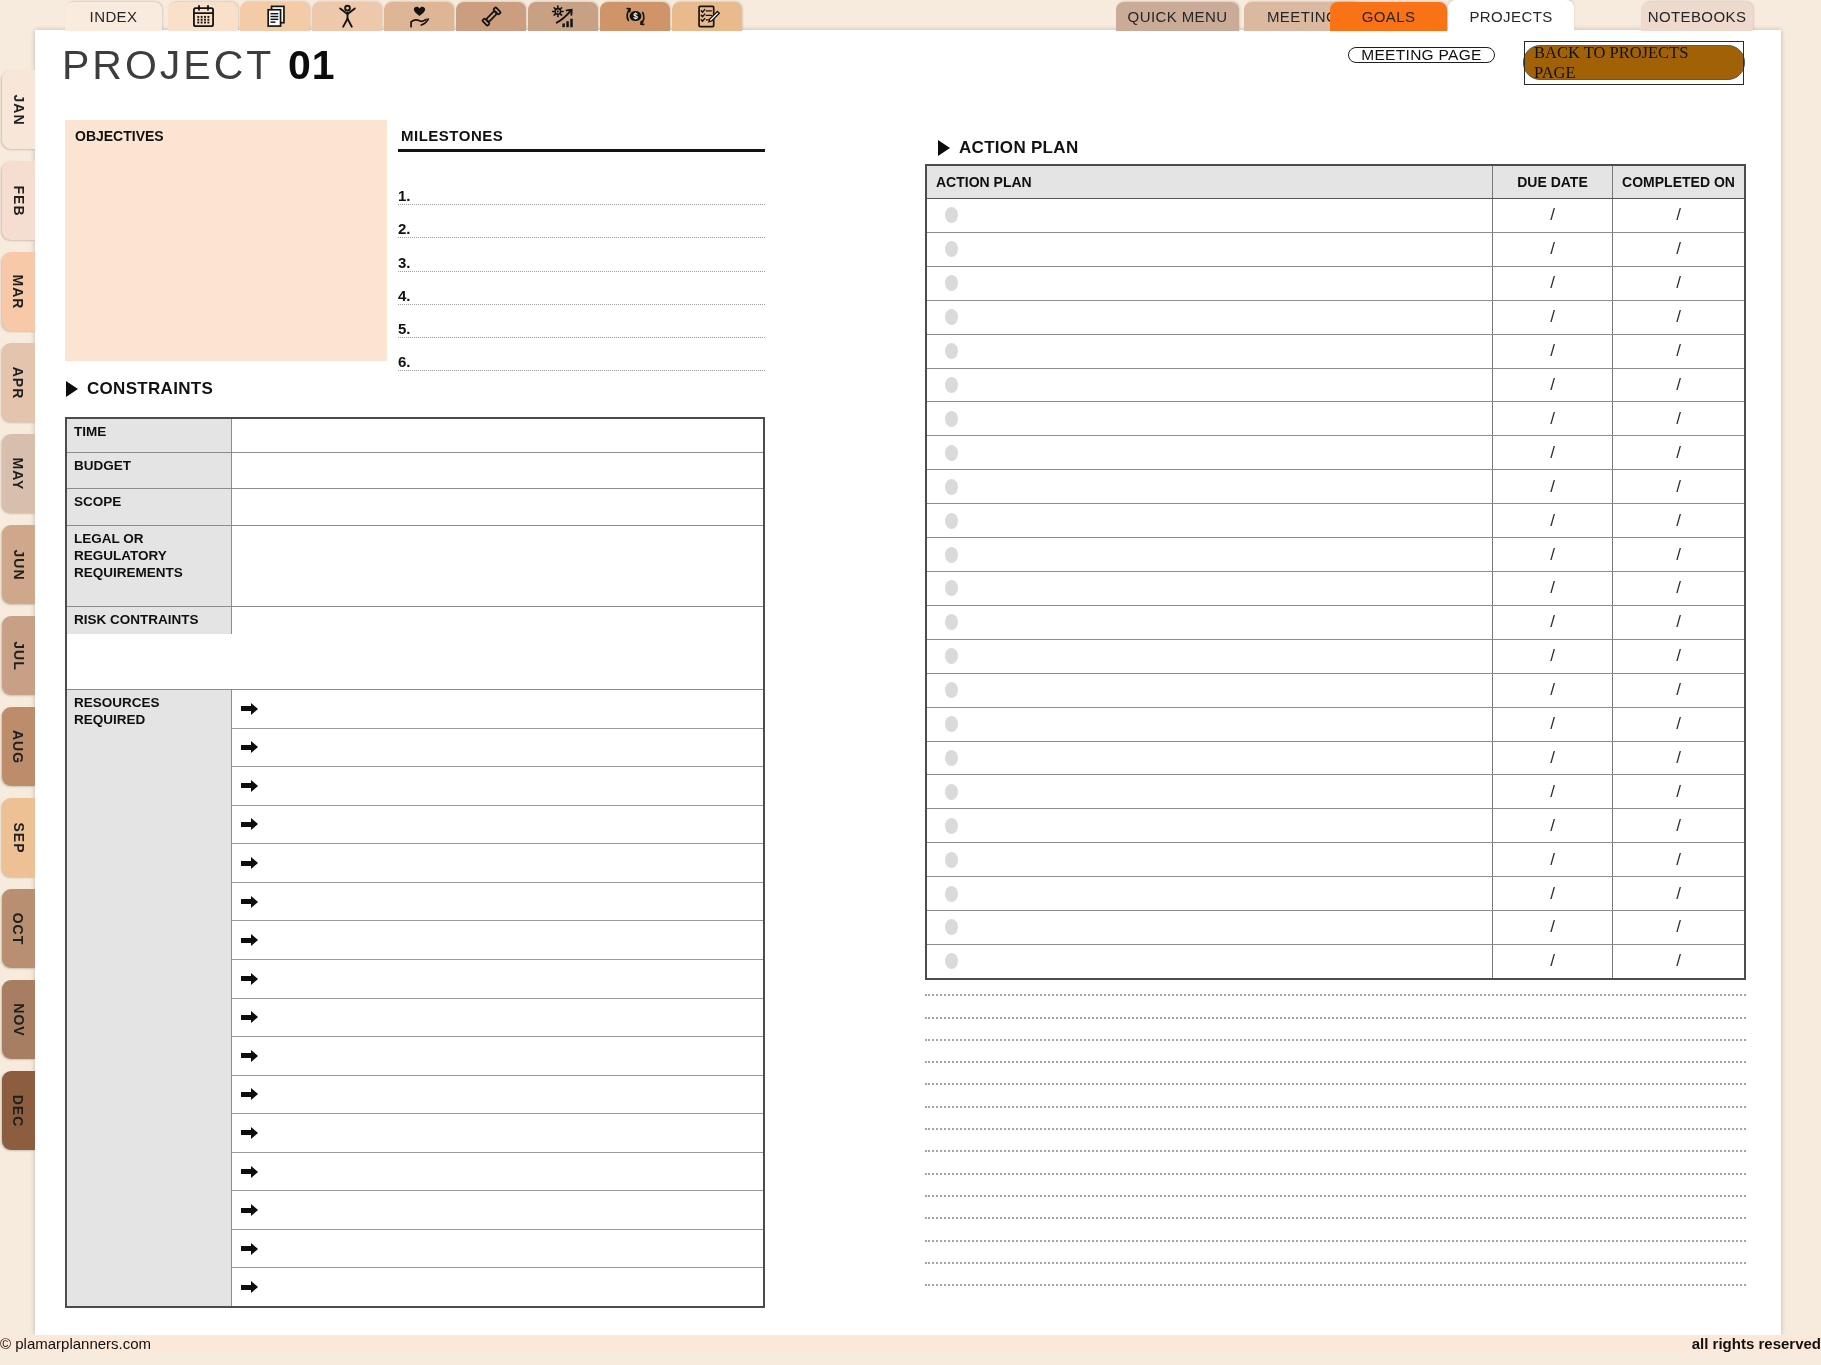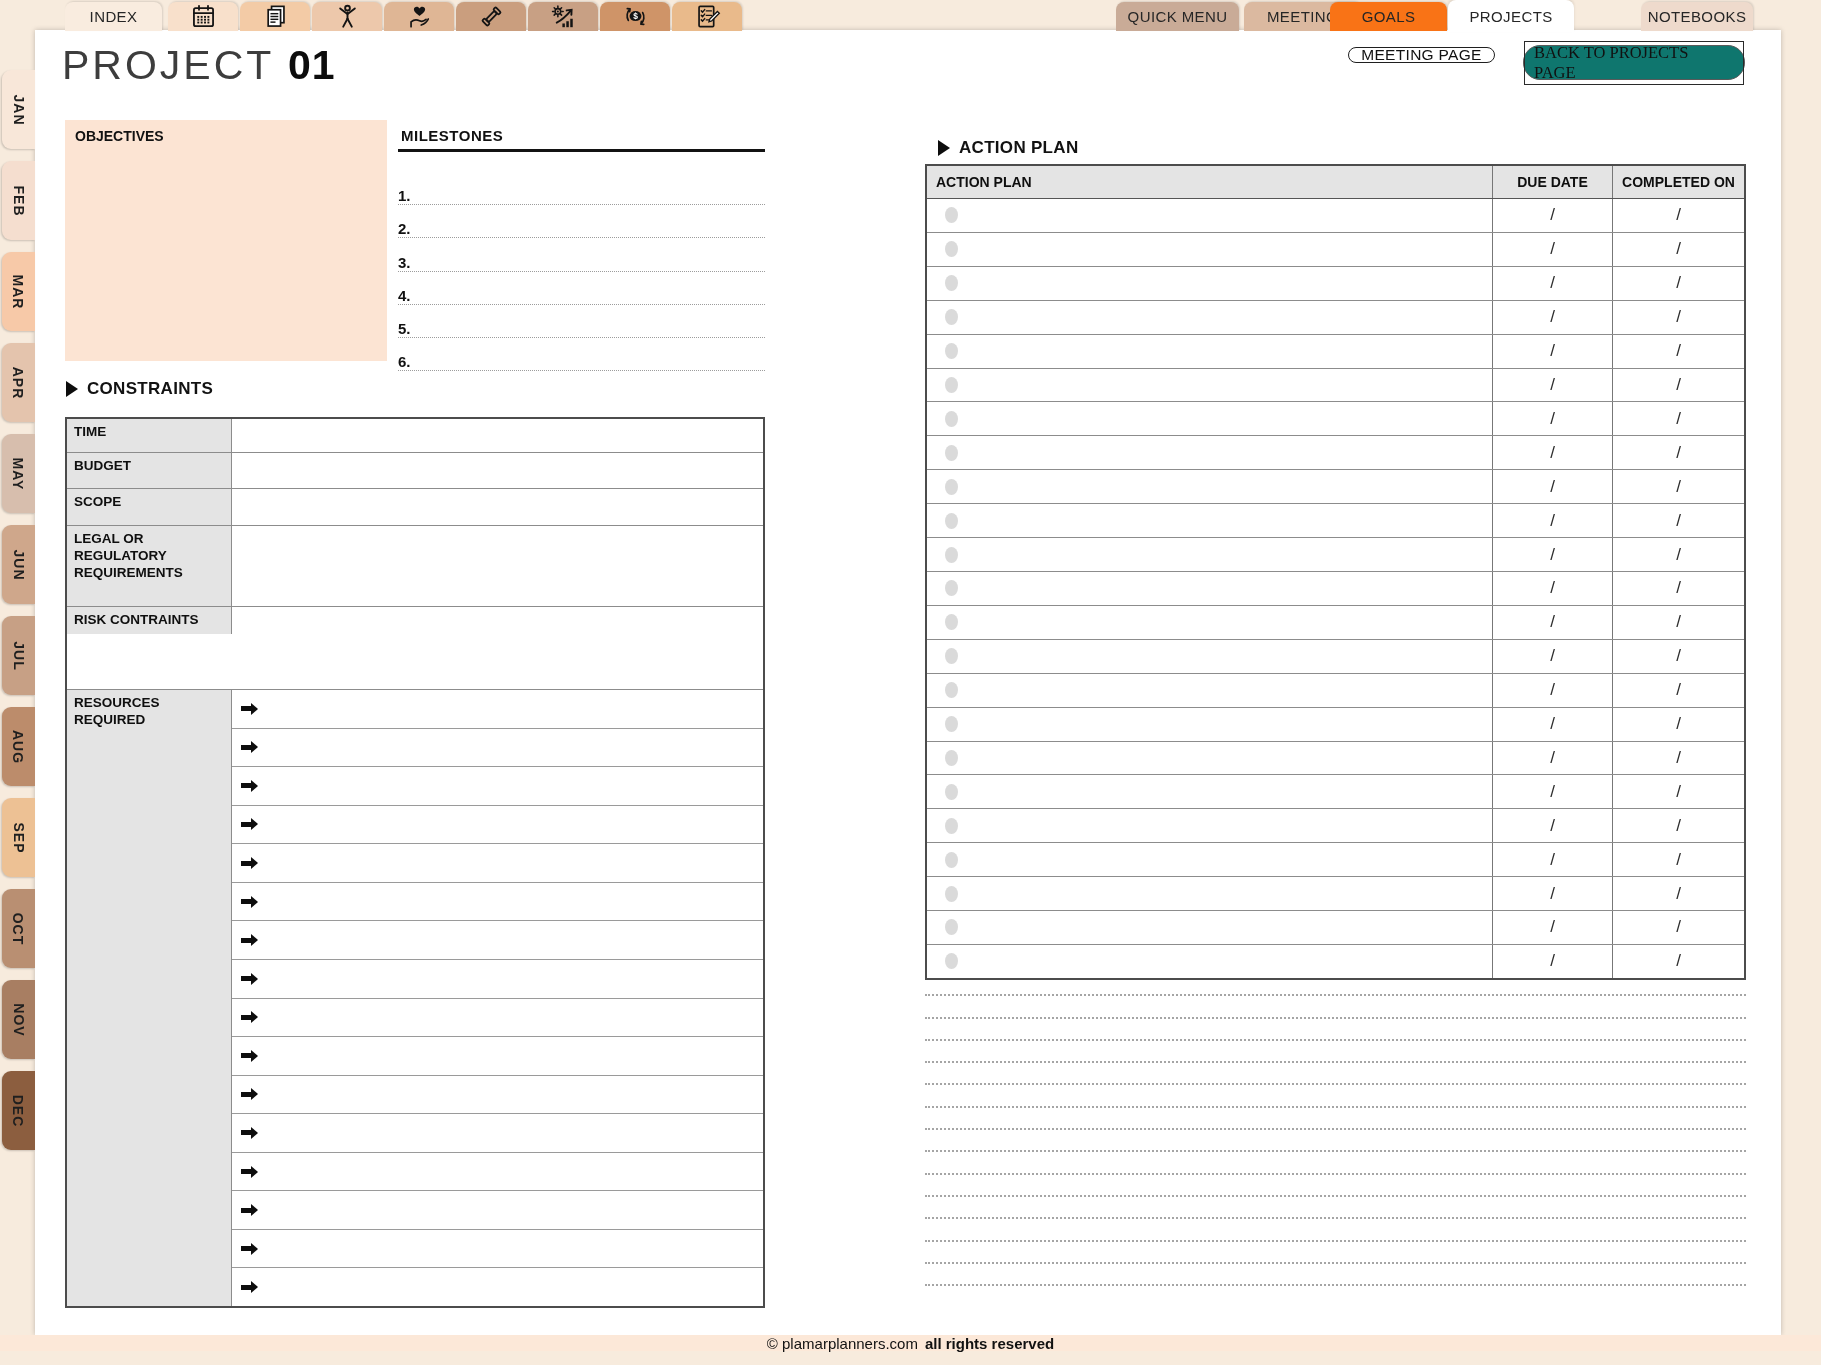--- a/index.html
+++ b/index.html
@@ -23,21 +23,21 @@
            box-shadow:-1px 1px 2px rgba(0,0,0,.18); cursor:pointer; }
   .month span { transform:rotate(90deg); font-size:14px; font-weight:bold; letter-spacing:1px; color:#1f1f1f; white-space:nowrap; }
 
   
   .title { position:absolute; left:62px; top:42px; font-size:41px; font-weight:300;
            color:#3d3d3d; letter-spacing:3px; }
   .title .bold { font-weight:700; color:#0c0c0c; letter-spacing:1px; }
   .btn-meeting { position:absolute; left:1348px; top:47px; width:147px; height:16px; background:#fff;
                  border:1.5px solid #1f1f1f; border-radius:16px; display:flex; align-items:center;
                  justify-content:center; font-size:15.5px; color:#111; letter-spacing:.3px; cursor:pointer; }
-  .btn-back { position:absolute; left:1523px; top:45px; width:222px; height:35px; background:#0f766e;
+  .btn-back { position:absolute; left:1523px; top:45px; width:222px; height:35px; background:#a16207;
               border:1.6px solid #5a5a5a; border-radius:17px; display:flex; align-items:center;
               justify-content:center; cursor:pointer; }
   .btn-back .inner { border:1.2px solid #2a2a2a; padding:1px 9px; font-family:"Liberation Serif", serif;
                      font-size:16.5px; color:#111; }
 
   
   .objectives { position:absolute; left:65px; top:120px; width:322px; height:241px; background:#fce4d3;
                 padding:8px 10px; font-size:14px; font-weight:bold; color:#111; }
   .ms-title { position:absolute; left:401px; top:127px; font-size:15px; font-weight:bold; letter-spacing:.5px; color:#111; }
   .ms-underline { position:absolute; left:398px; top:149px; width:367px; height:3px; background:#131313; }
@@ -78,21 +78,21 @@
   .ap-row .ap-c1, .ap-row .ap-c2, .ap-row .ap-c3 { display:flex; align-items:center; }
   .bullet { width:13px; height:16px; border-radius:50%; background:#dadada; margin-left:9px; }
   .slash { font-size:17px; color:#2d2d2d; }
 
   
   .notes { position:absolute; left:925px; top:974px; width:821px; }
   .note-line { height:22.3px; border-bottom:2px dotted #a5a5a5; cursor:text; }
 
   
   .footer { position:absolute; left:0; top:1335px; width:1821px; height:16px; background:#fce8d8;
-            display:flex; align-items:center; justify-content:center; gap:7px; font-size:15px; color:#111; }
+            display:flex; align-items:center; justify-content:space-between; gap:7px; font-size:15px; color:#111; }
   .footer .bold { font-weight:bold; }
 </style>
 </head>
 <body>
 
 <div class="canvas">
 
   <div class="sheet"></div>
 
   <div class="tab tab-index" style="left:65px; width:97px; background:#f9ecdf;">

